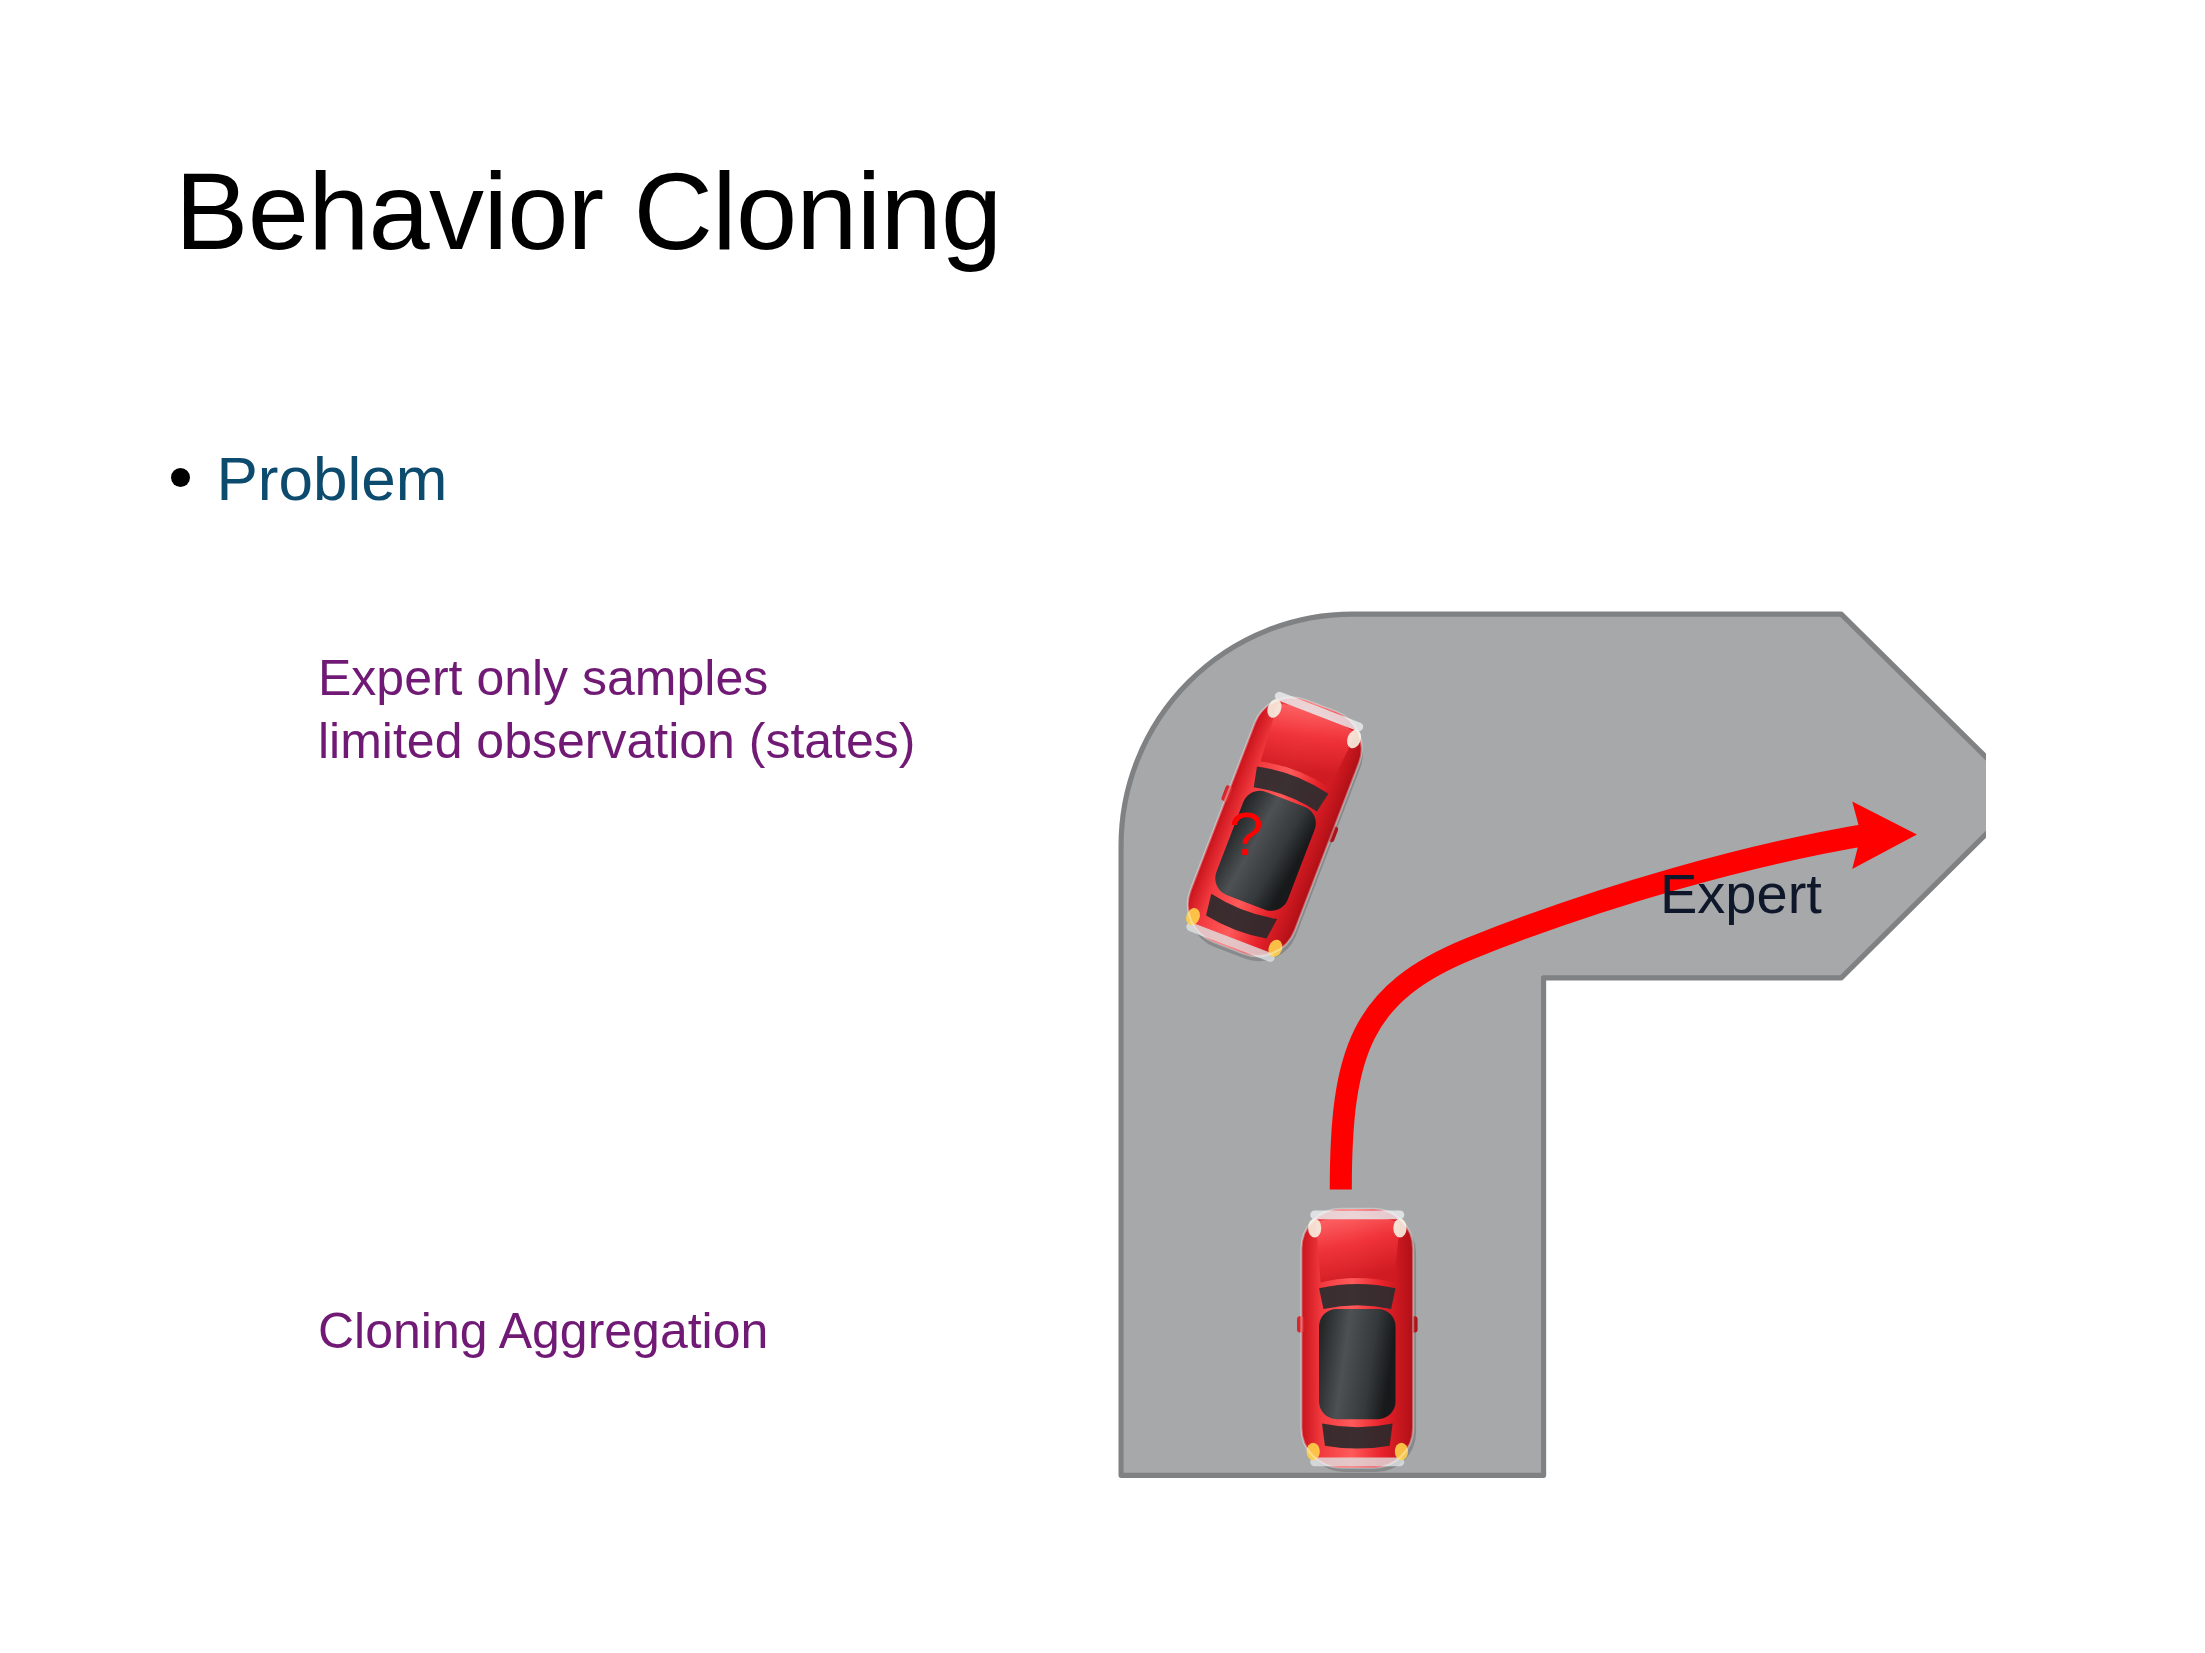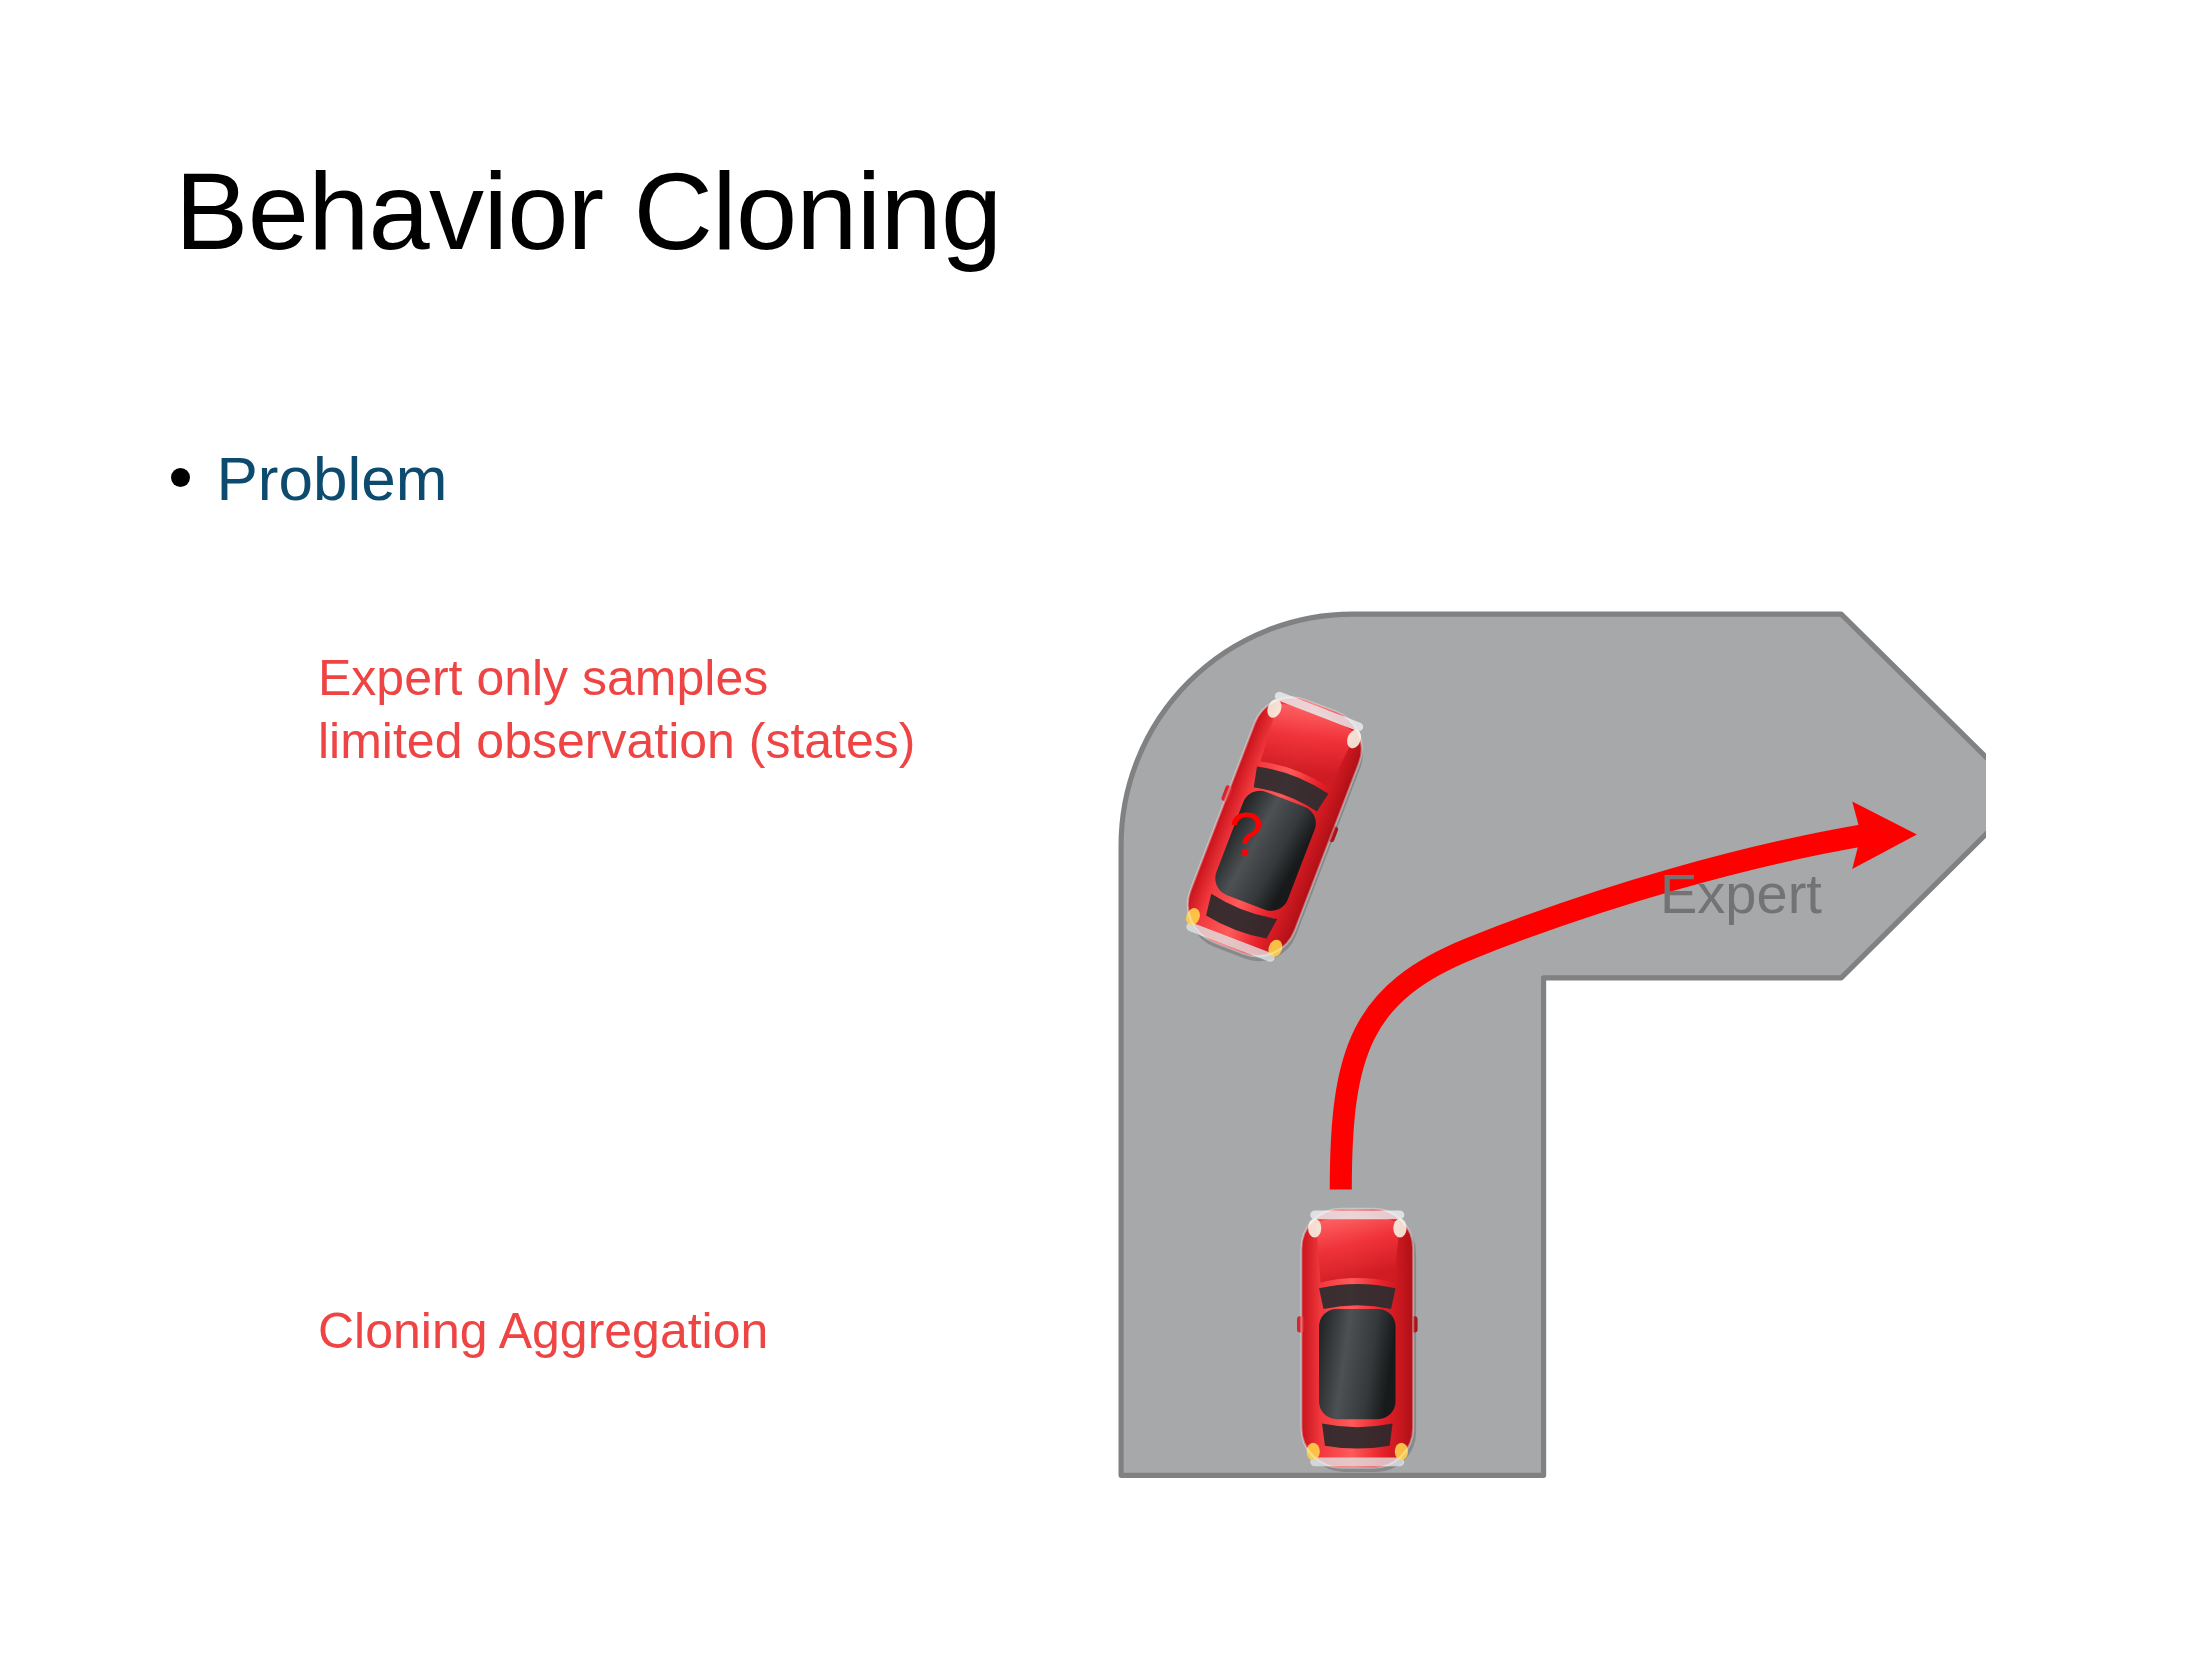--- a/index.html
+++ b/index.html
@@ -56,21 +56,21 @@
     color: #0c4a6e;
     white-space: nowrap;
   }
 
   
   .sub-para {
     position: absolute;
     left: 318px;
     font-size: 50px;
     line-height: 1.26;
-    color: #ef4444;
+    color: #701a75;
     width: 845px;
     white-space: pre-line;
   }
   #sub-para-0 { top: 647px; }
   #sub-para-1 { top: 932px; }
   #sub-para-2 { top: 1300px; }
 
   
   #road-diagram {
     position: absolute;
@@ -115,21 +115,21 @@
     line-height: 1;
     color: #ff0000;
     font-weight: 400;
   }
   #expert-label {
     position: absolute;
     left: 1660px;
     top: 866px;
     font-size: 56px;
     line-height: 1;
-    color: #737373;
+    color: #0f172a;
     white-space: nowrap;
   }
 </style>
 </head>
 <body>
 
 <div id="slide">
 
   <div id="slide-title">Behavior Cloning</div>
 

